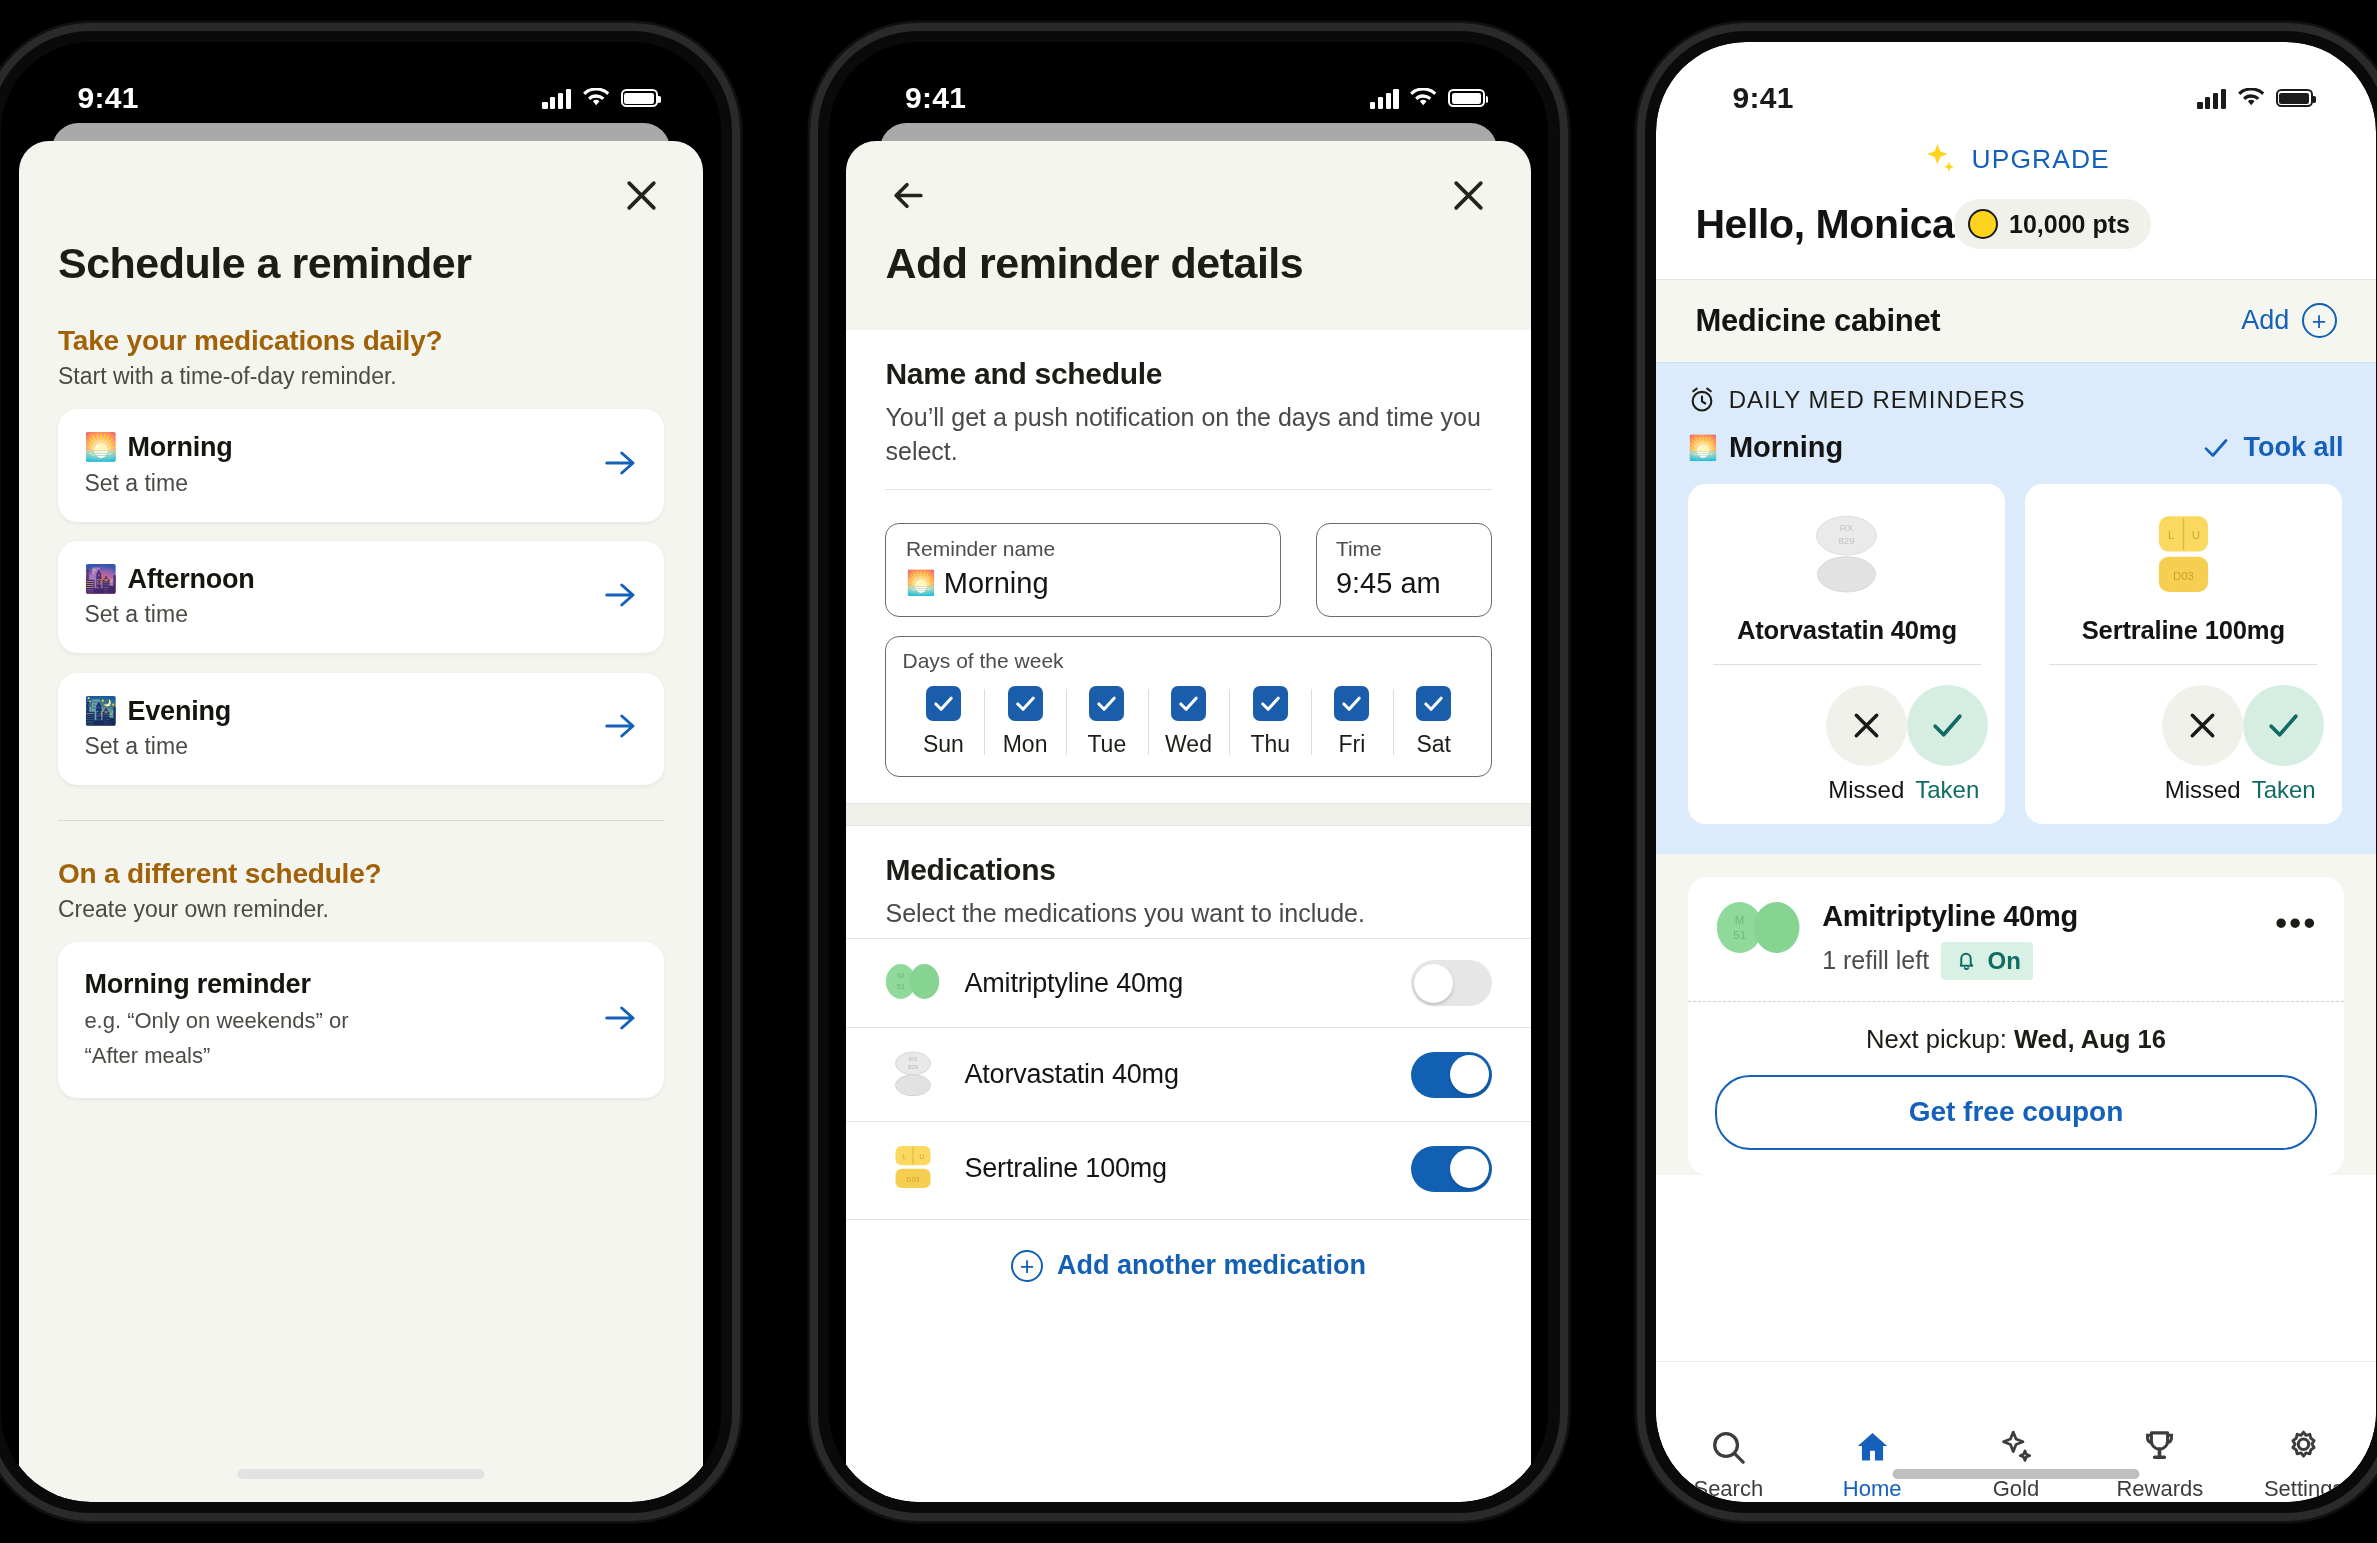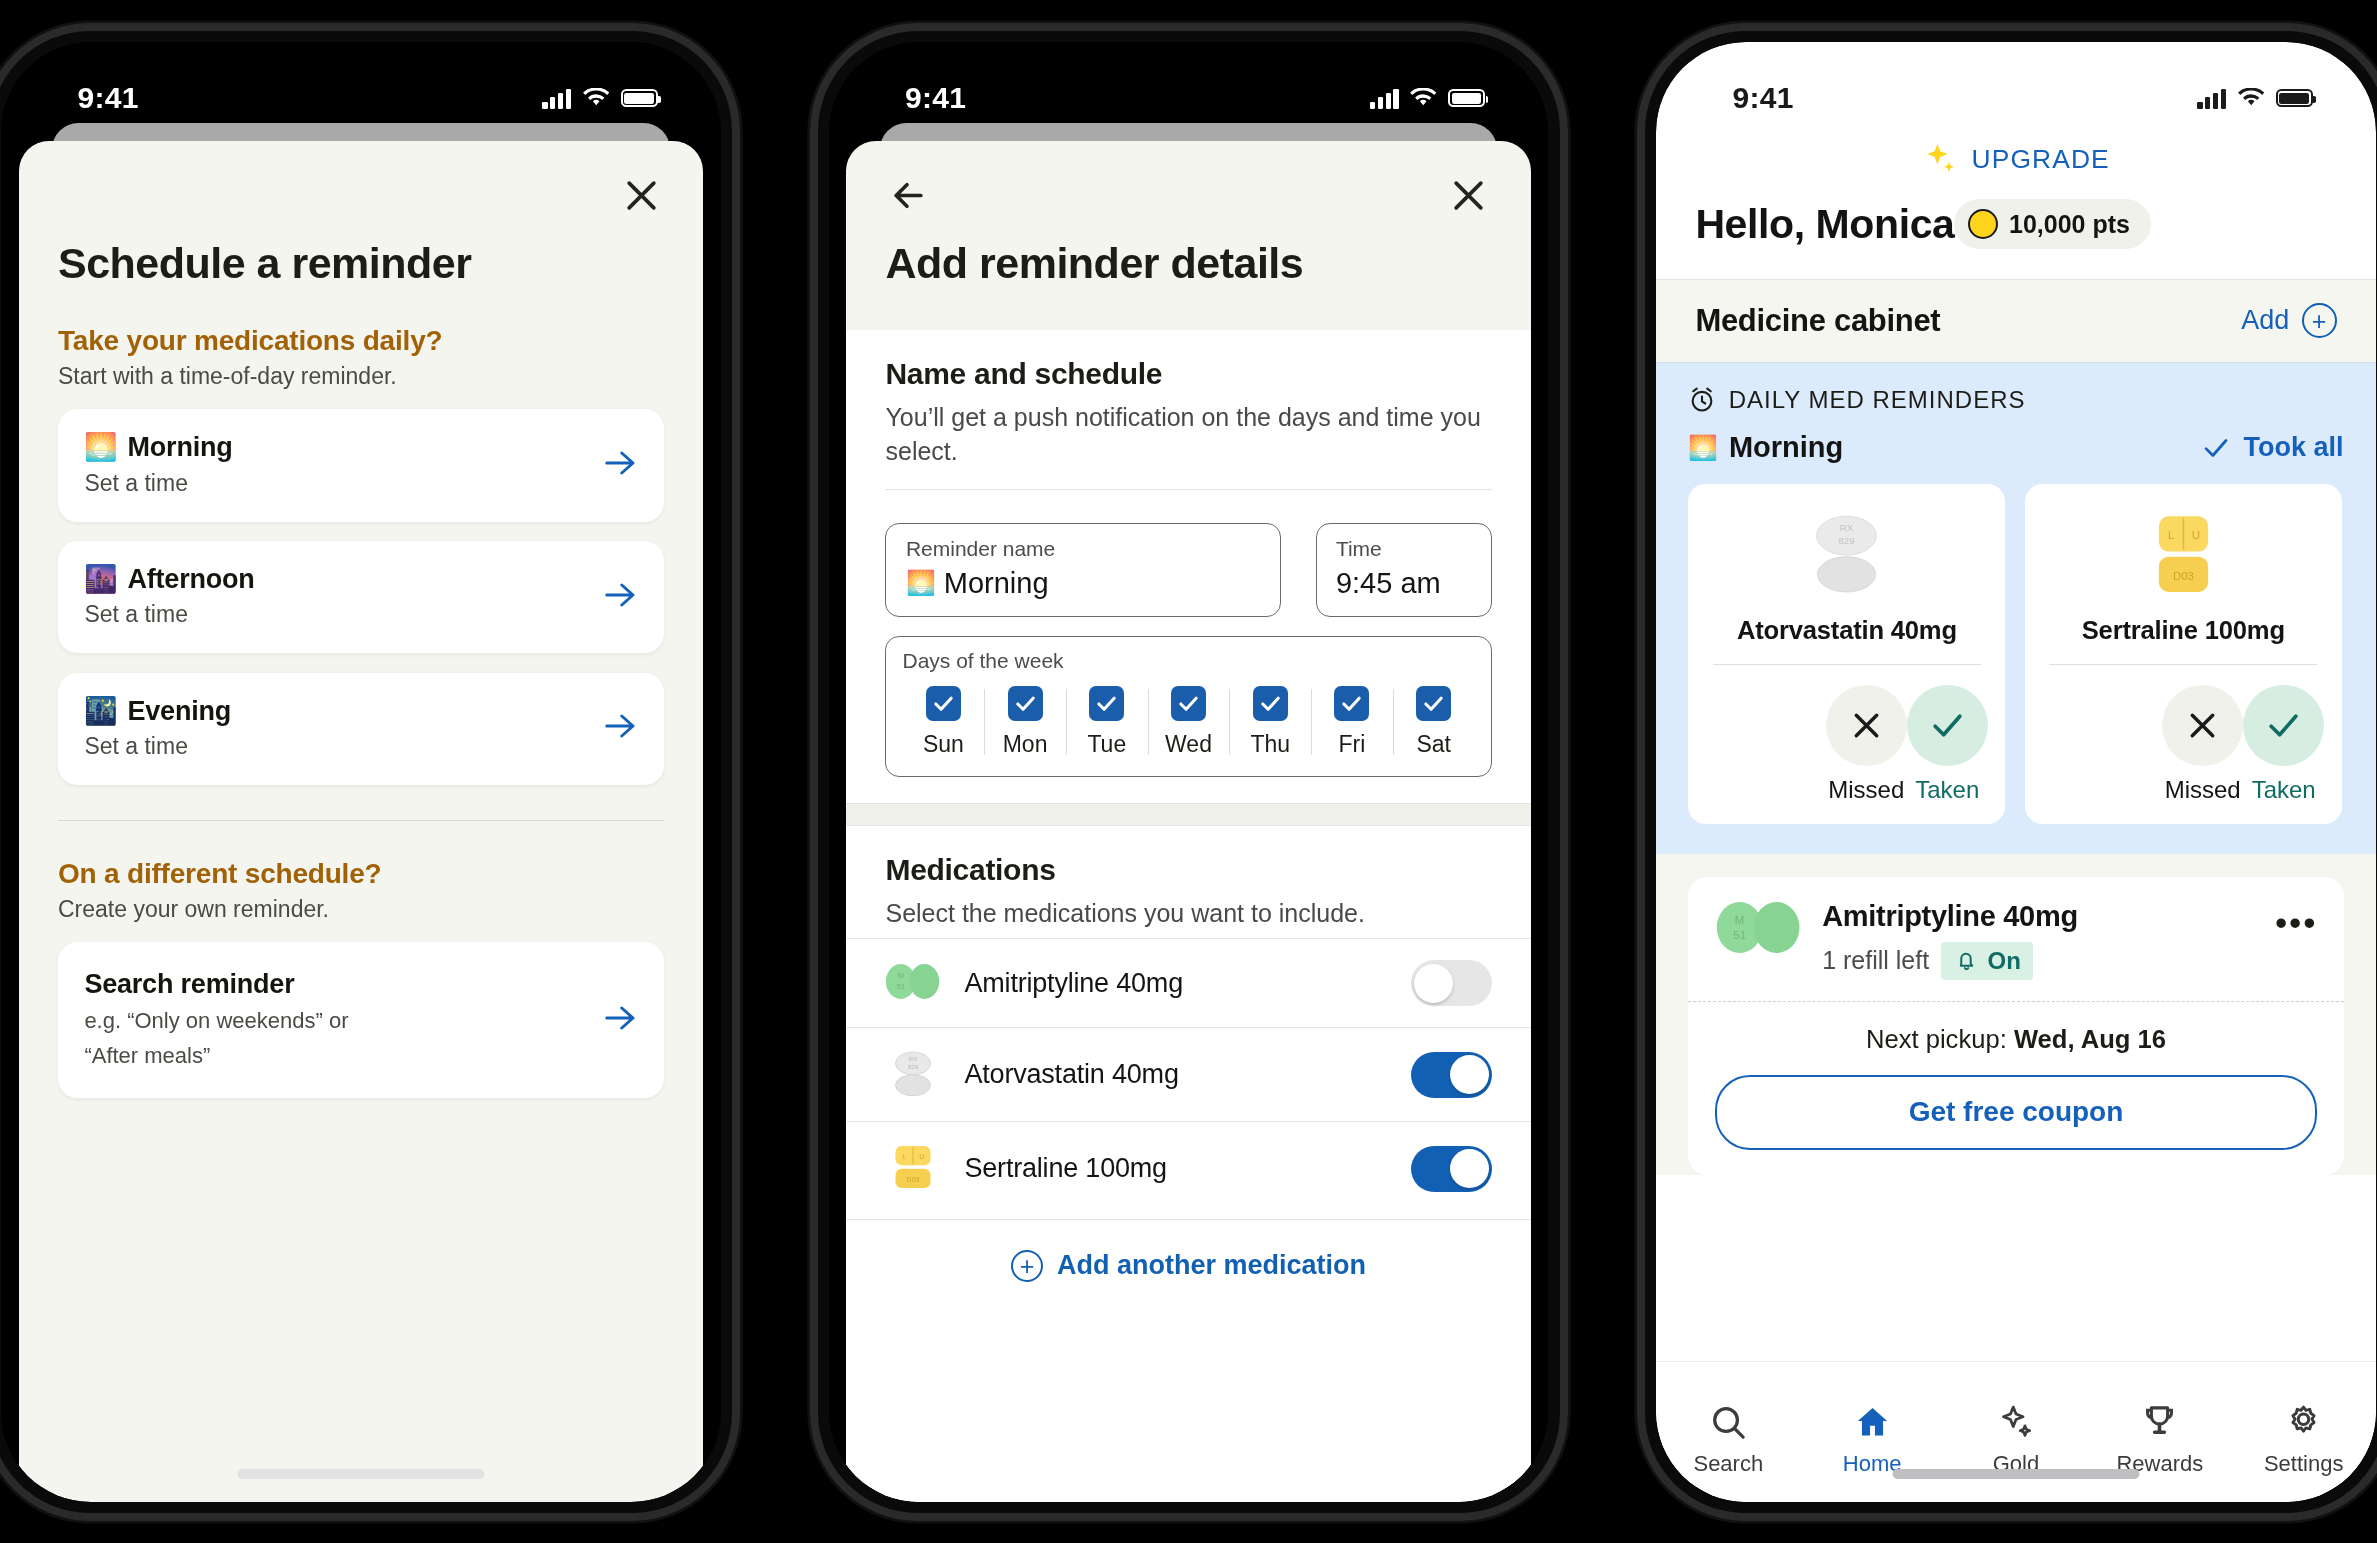--- a/index.html
+++ b/index.html
@@ -218,21 +218,21 @@
   .md-dash { border-top: 1.8px dashed #cfcfcf; margin: 21px -26.4px 0 -26.4px; }
   .md-pickup { text-align:center; font-size:25.6px; color:#1d1d18; margin-top: 23px; }
   .md-pickup b { font-weight:bold; }
   .coupon {
     margin-top: 21px; border: 2.2px solid #1460ba; border-radius: 35px;
     padding: 19.4px 0; text-align:center; font-size:28px; font-weight:bold; color:#1460ba; cursor:pointer;
   }
   .tabbar {
     position:absolute; left:0; right:0; bottom:0; height: 141px;
     background:#fff; border-top:0.9px solid #ececed;
-    display:flex; align-items:center; padding-top: 16px;
+    display:flex; align-items:flex-end; padding-top: 16px;
   }
   .tab { flex:1; display:flex; flex-direction:column; align-items:center; gap:8.8px; cursor:pointer; color:#3c3c3c; }
   .tab.active { color:#1460ba; }
   .tab-l { font-size:22px; }
   .homebar { position:absolute; bottom: 23px; left:50%; transform:translateX(-50%); width: 247px; height: 9.7px; border-radius:5.3px; background:#e2e2e2; }
   .homebar.dark { background:#bfbfc2; }
 </style>
 </head>
 <body>
 
@@ -324,21 +324,21 @@
               </div>
             </div>
 
             <div class="divider-line"></div>
 
             <div class="sec-h">On a different schedule?</div>
             <div class="sec-s">Create your own reminder.</div>
 
             <div class="opt-card tall">
               <div class="opt-l">
-                <div class="opt-t">Search reminder</div>
+                <div class="opt-t">Morning reminder</div>
                 <div class="opt-sub small">e.g. “Only on weekends” or</div>
                 <div class="opt-sub small">“After meals”</div>
               </div>
               <div class="arrow">
                 <svg width="35" height="28" viewBox="0 0 28 22">
                     <path d="M3 11h21M15 3l9 8-9 8" stroke="currentColor" stroke-width="2.4" fill="none" stroke-linecap="round" stroke-linejoin="round"></path>
                   </svg>
               </div>
             </div>
           </div>

